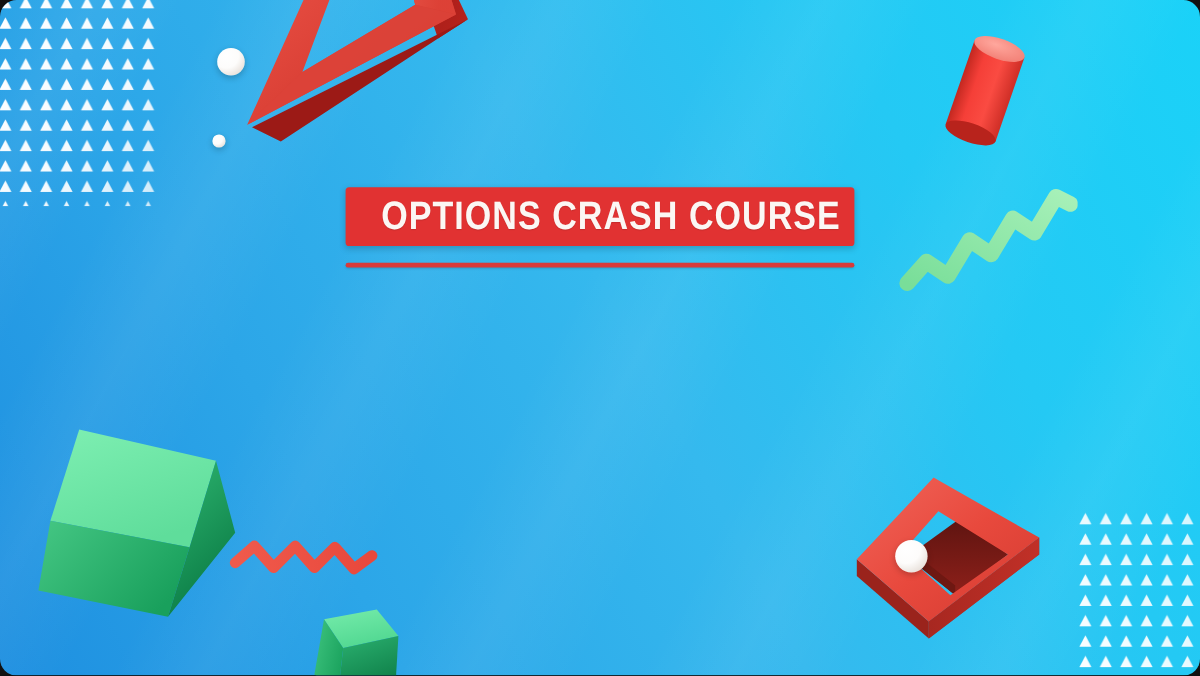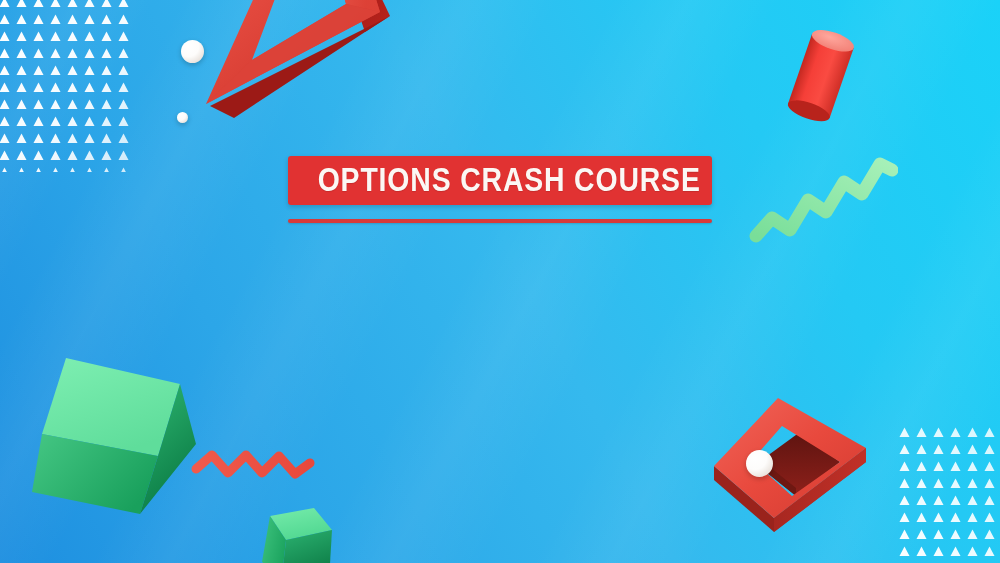--- a/index.html
+++ b/index.html
@@ -28,20 +28,21 @@
         rgba(255,255,255,0.00) 47%,
         rgba(255,255,255,0.055) 53%,
         rgba(255,255,255,0.00) 60%,
         rgba(255,255,255,0.00) 64%,
         rgba(255,255,255,0.05) 70%,
         rgba(255,255,255,0.00) 77%,
         rgba(255,255,255,0.00) 81%,
         rgba(255,255,255,0.055) 87%,
         rgba(255,255,255,0.00) 94%),
       linear-gradient(62deg, #1E8FE0 0%, #2CA6E8 26%, #35B9EE 52%, #24C9F4 76%, #1AD2F8 100%);
+    border-radius: 14px;
   }
   #stage > * { position: absolute; }
 
   
   .tri-pattern { opacity: 1; }
 
   
   .title-block {
     left: 288px;
     top: 156px;

